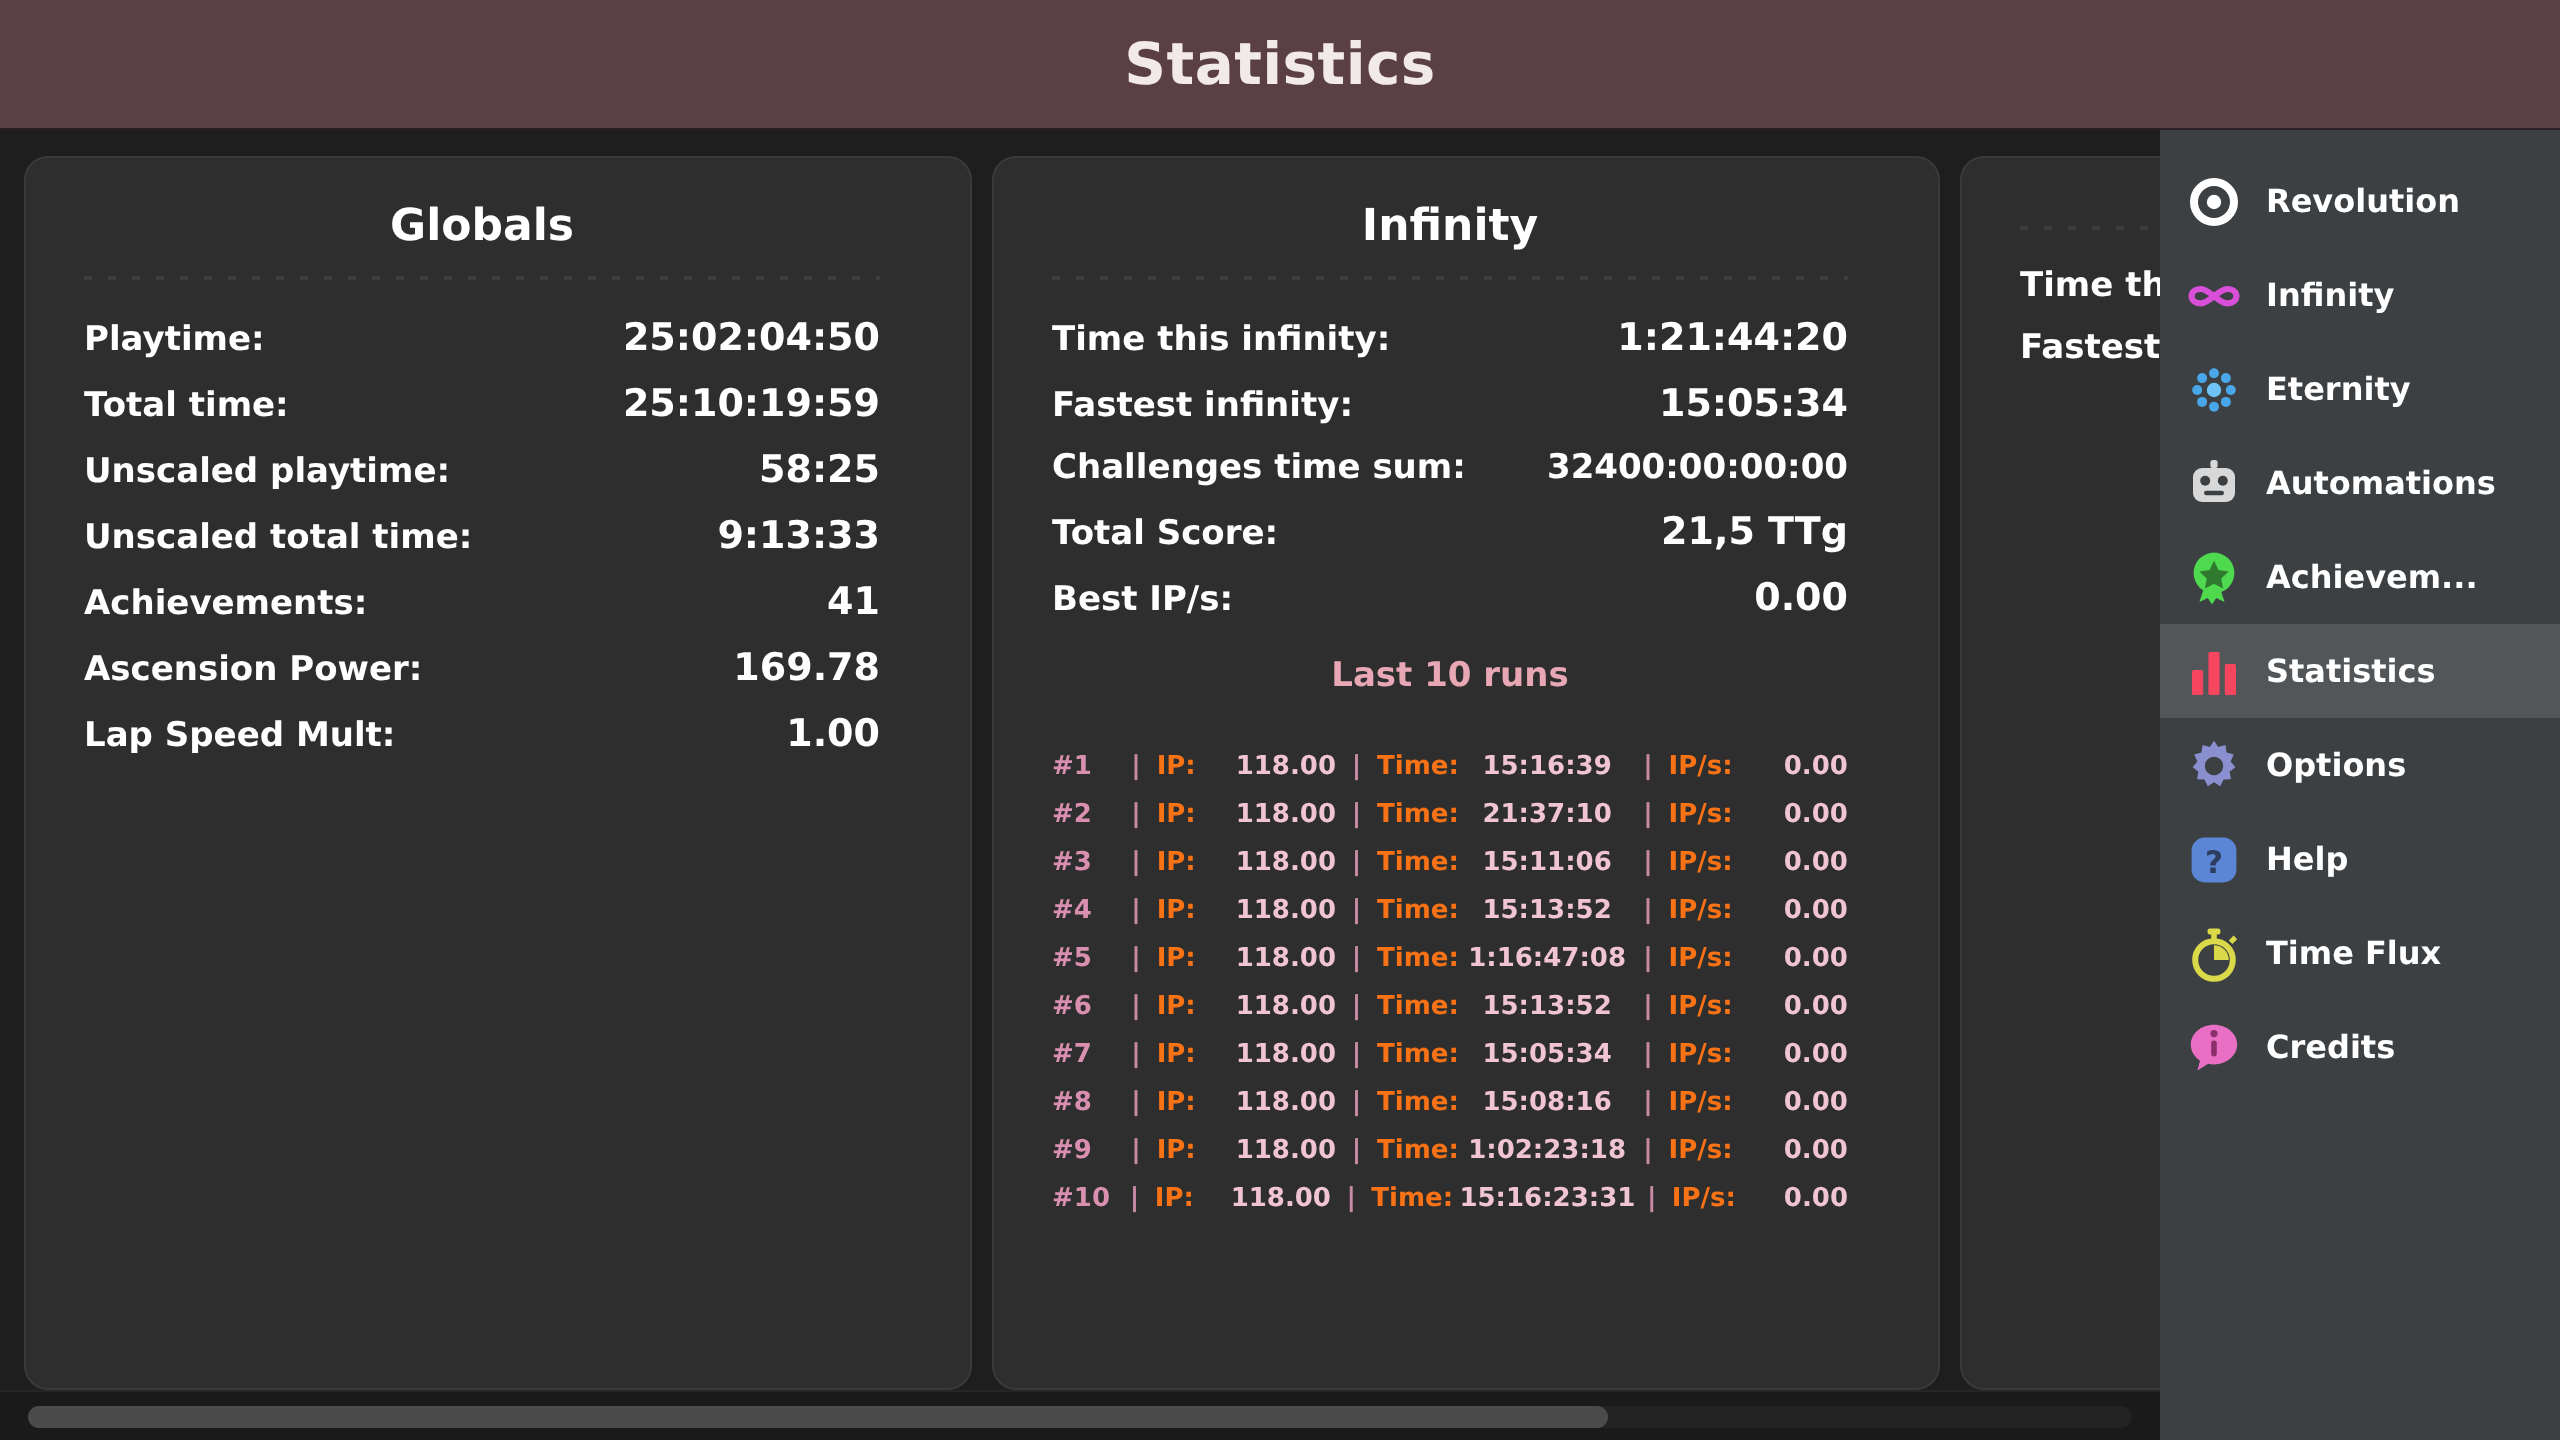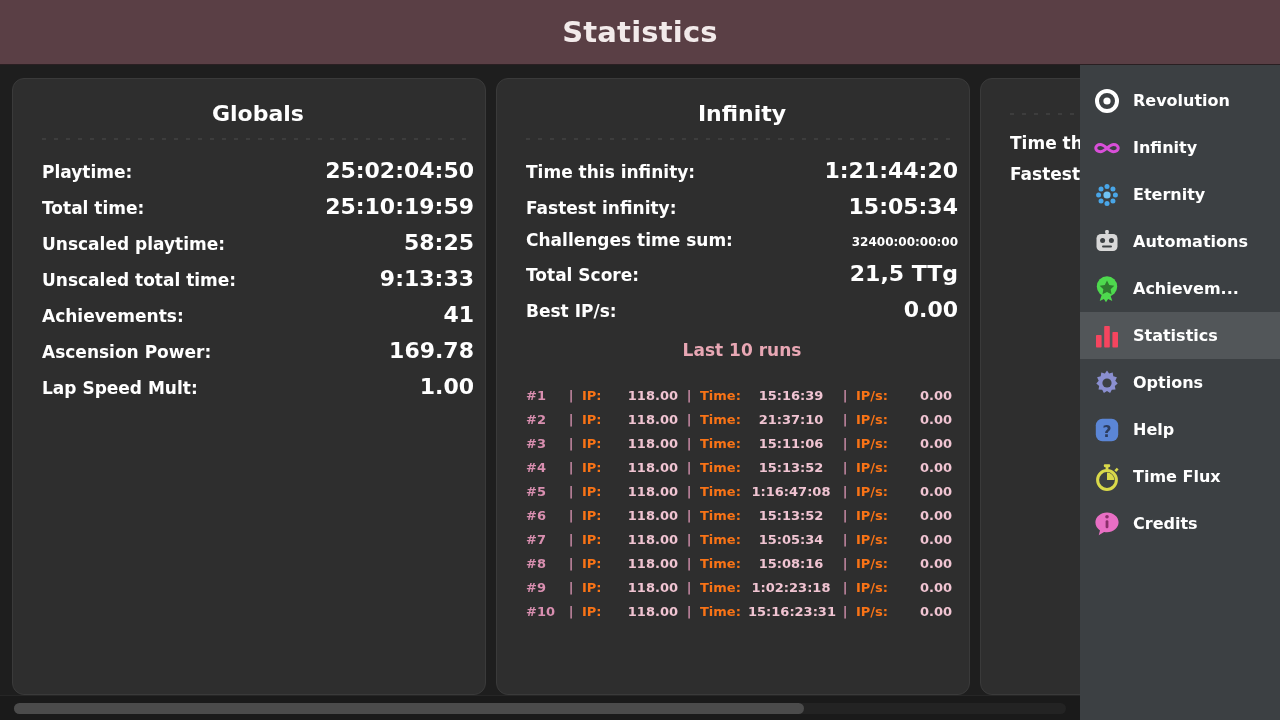--- a/index.html
+++ b/index.html
@@ -31,41 +31,41 @@
   .panels {
     position:absolute; left:12px; top:13px;
     display:flex; gap:10px; align-items:flex-start;
   }
   .panel {
     background:#2e2e2e;
     border:1px solid #3a3a3a;
     border-radius:12px;
     width:474px;
     height:617px;
-    padding:22px 11px 0 29px;
+    padding:22px 45px 0 29px;
     position:relative;
     flex:0 0 auto;
   }
   .panel-title {
     text-align:center; color:#ffffff;
     font-size:22px; font-weight:bold;
     margin-bottom:12px;
   }
   .dotted {
     height:2px;
     background-image:repeating-linear-gradient(to right,#3d3d3d 0 4px,transparent 4px 12px);
     margin-bottom:18px;
   }
   .stat-row {
     display:flex; justify-content:space-between; align-items:baseline;
     margin-bottom:11px;
   }
   .stat-label { color:#ffffff; font-size:17px; font-weight:bold; }
-  .stat-value { color:#ffffff; font-size:22px; font-weight:bold; white-space:nowrap; }
-  .stat-value.small { font-size:12px; }
+  .stat-value { color:#ffffff; font-size:19px; font-weight:bold; white-space:nowrap; }
+  .stat-value.small { font-size:17px; }
 
   .runs-title {
     text-align:center; color:#e8a7b4;
     font-size:17px; font-weight:bold;
     margin-top:18px; margin-bottom:28px;
   }
   .run-row {
     display:flex; align-items:baseline;
     font-size:13px; font-weight:bold;
     color:#e8a7b4;

